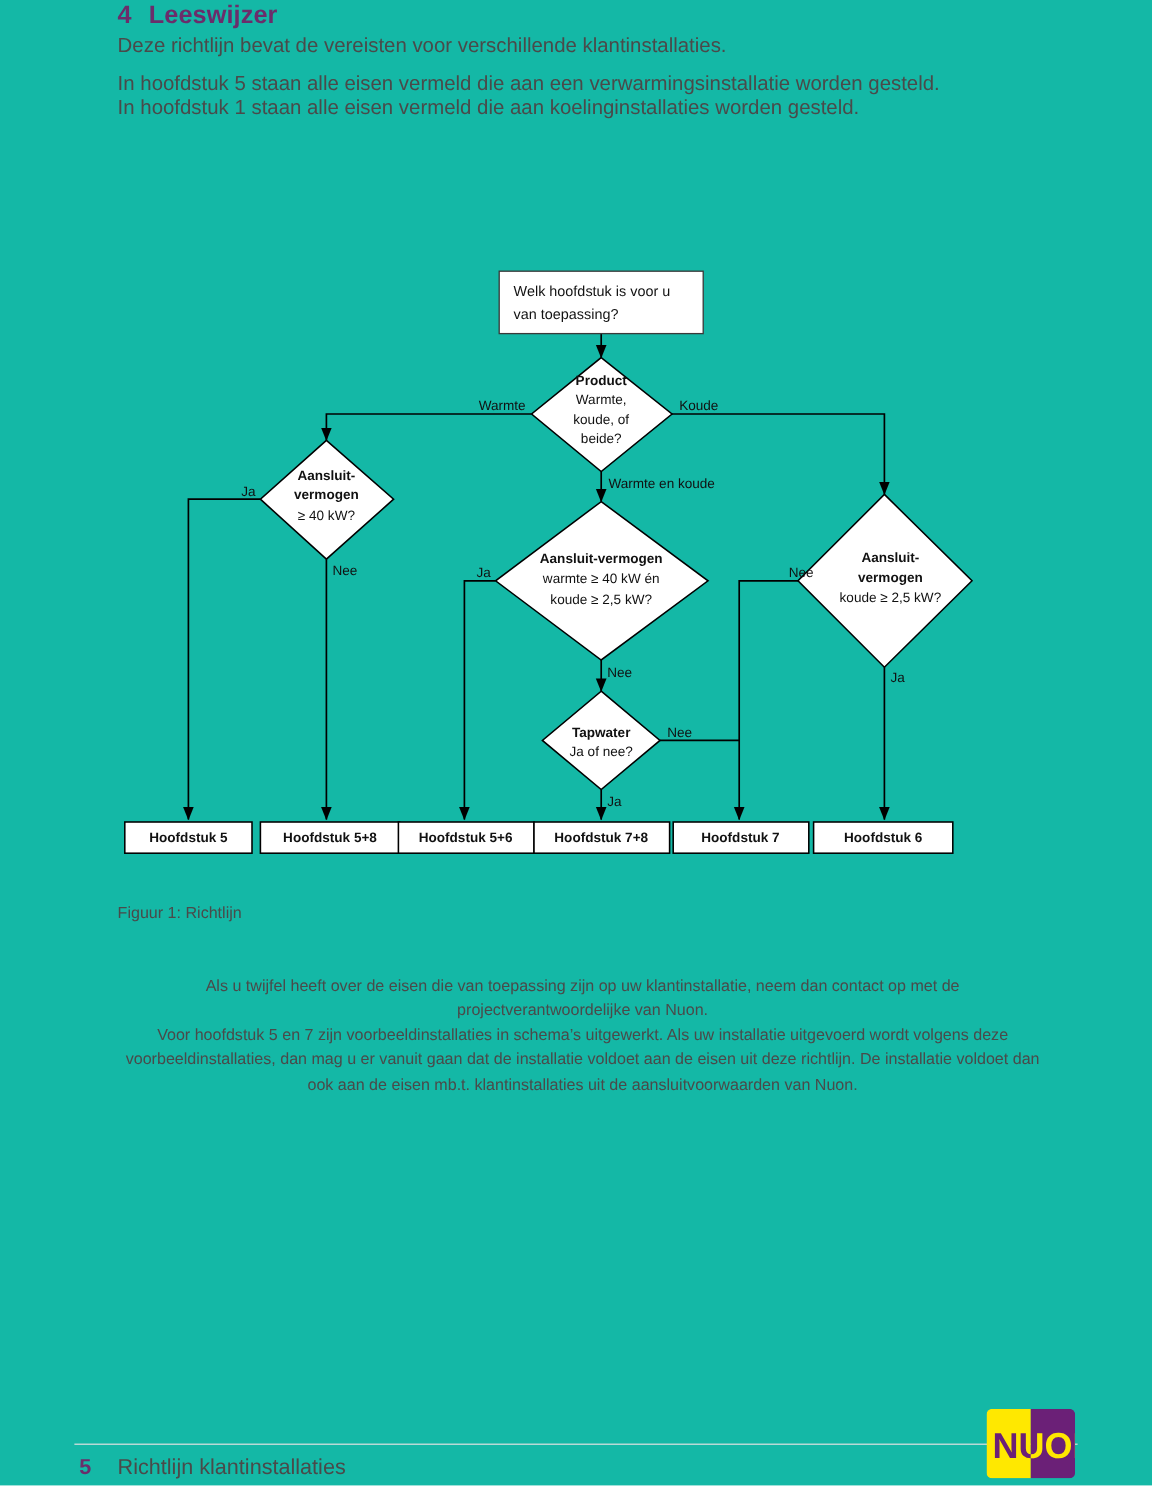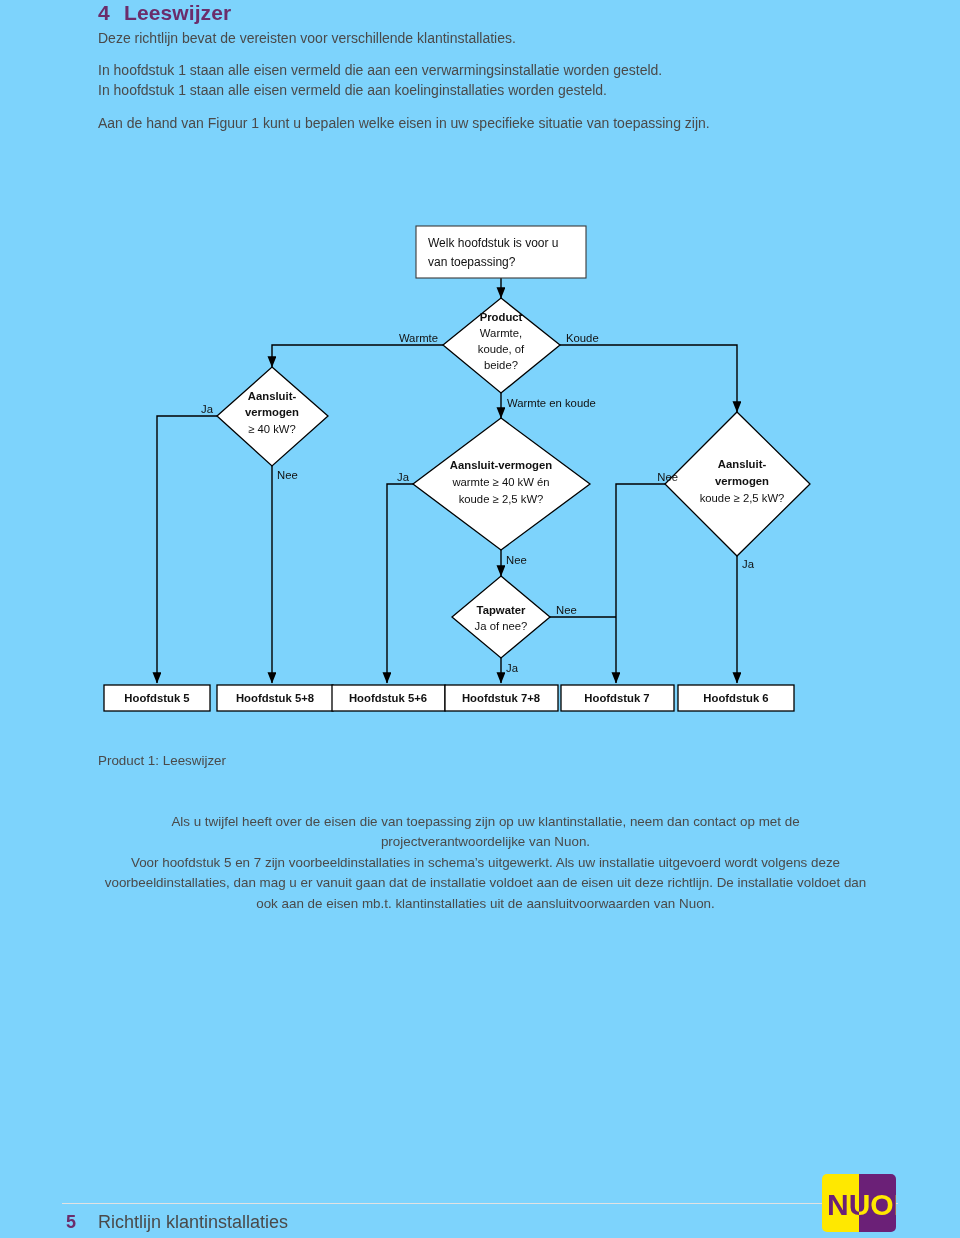--- a/index.html
+++ b/index.html
@@ -12,21 +12,21 @@
     height: 1238px;
     position: relative;
     font-family: "Liberation Sans", sans-serif;
     color: #3b3b3b;
     overflow: hidden;
   }
 
   .page {
     position: absolute;
     inset: 0;
-    background: #7dd3fc;
+    background: #14b8a6;
   }
 
   
   .chapter-heading {
     position: absolute;
     left: 98px;
     top: 1px;
     font-size: 21px;
     font-weight: 600;
     color: #6b2d6b;
@@ -37,21 +37,21 @@
     display: inline-block;
     width: 26px;
   }
 
   
   .intro {
     position: absolute;
     left: 98px;
     top: 28px;
     width: 772px;
-    font-size: 14px;
+    font-size: 17px;
     line-height: 20.2px;
     color: #4a4a4a;
   }
   .intro p {
     margin: 0;
   }
   .intro p.gap {
     margin-top: 12px;
   }
 
@@ -171,23 +171,22 @@
 <body>
 
 <div class="page">
 
   <div class="chapter-heading">
     <span class="num">4</span><span>Leeswijzer</span>
   </div>
 
   <div class="intro">
     <p>Deze richtlijn bevat de vereisten voor verschillende klantinstallaties.</p>
-    <p class="gap">In hoofdstuk 1 staan alle eisen vermeld die aan een verwarmingsinstallatie worden gesteld.</p>
+    <p class="gap">In hoofdstuk 5 staan alle eisen vermeld die aan een verwarmingsinstallatie worden gesteld.</p>
     <p>In hoofdstuk 1 staan alle eisen vermeld die aan koelinginstallaties worden gesteld.</p>
-    <p class="gap">Aan de hand van Figuur 1 kunt u bepalen welke eisen in uw specifieke situatie van toepassing zijn.</p>
   </div>
 
   <div class="flow-wrap">
     <svg width="800" height="500" viewBox="0 0 800 500" xmlns="http://www.w3.org/2000/svg">
       <defs>
         <marker id="arw" markerWidth="9" markerHeight="9" refX="7.6" refY="3.2" orient="auto" markerUnits="strokeWidth">
           <path d="M0,0 L8,3.2 L0,6.4 z" fill="#000"></path>
         </marker>
       </defs>
 
@@ -273,21 +272,21 @@
       <text class="fc-result-text" x="406" y="482" text-anchor="middle">Hoofdstuk 7+8</text>
 
       <rect class="shape" x="466" y="465" width="113" height="26"></rect>
       <text class="fc-result-text" x="522" y="482" text-anchor="middle">Hoofdstuk 7</text>
 
       <rect class="shape" x="583" y="465" width="116" height="26"></rect>
       <text class="fc-result-text" x="641" y="482" text-anchor="middle">Hoofdstuk 6</text>
     </svg>
   </div>
 
-  <div class="figure-caption">Product 1: Leeswijzer</div>
+  <div class="figure-caption">Figuur 1: Richtlijn</div>
 
   <div class="closing">
     <p>Als u twijfel heeft over de eisen die van toepassing zijn op uw klantinstallatie, neem dan contact op met de projectverantwoordelijke van Nuon.</p>
     <p class="gap">Voor hoofdstuk 5 en 7 zijn voorbeeldinstallaties in schema’s uitgewerkt. Als uw installatie uitgevoerd wordt volgens deze voorbeeldinstallaties, dan mag u er vanuit gaan dat de installatie voldoet aan de eisen uit deze richtlijn. De installatie voldoet dan ook aan de eisen mb.t. klantinstallaties uit de aansluitvoorwaarden van Nuon.</p>
   </div>
 
   <div class="footer-rule"></div>
   <div class="footer">
     <span class="page-num">5</span><span>Richtlijn klantinstallaties</span>
   </div>

